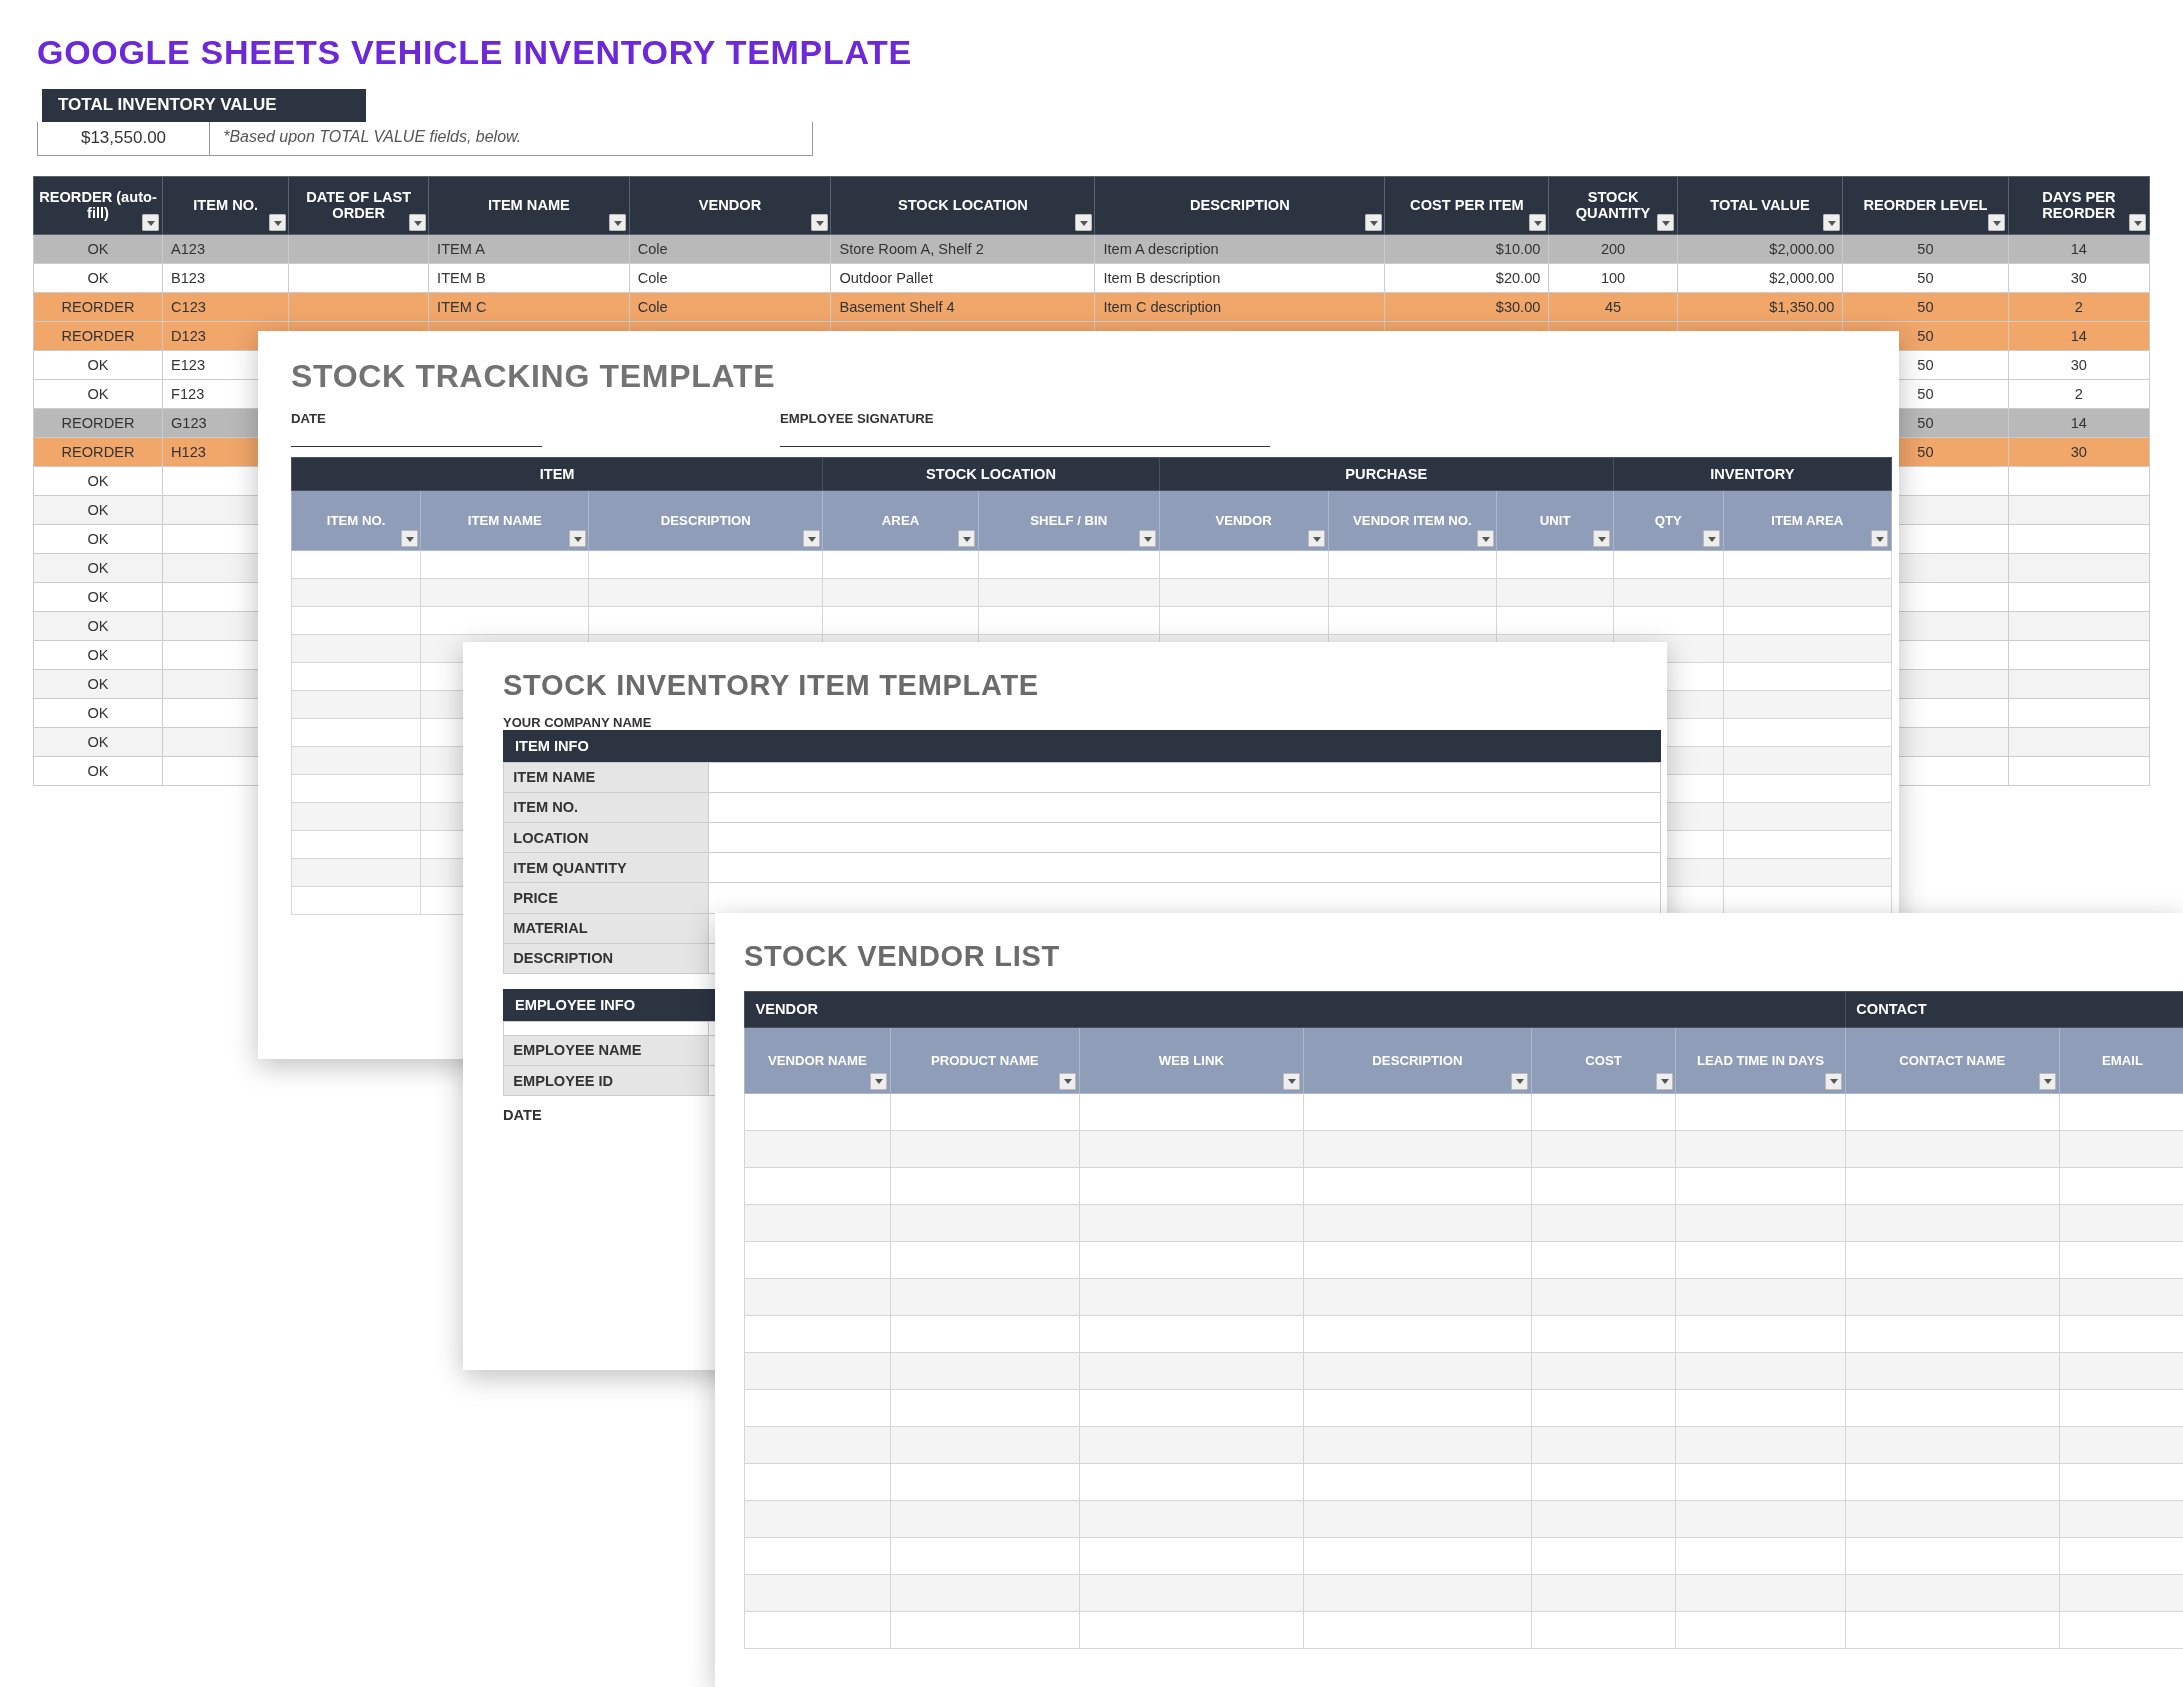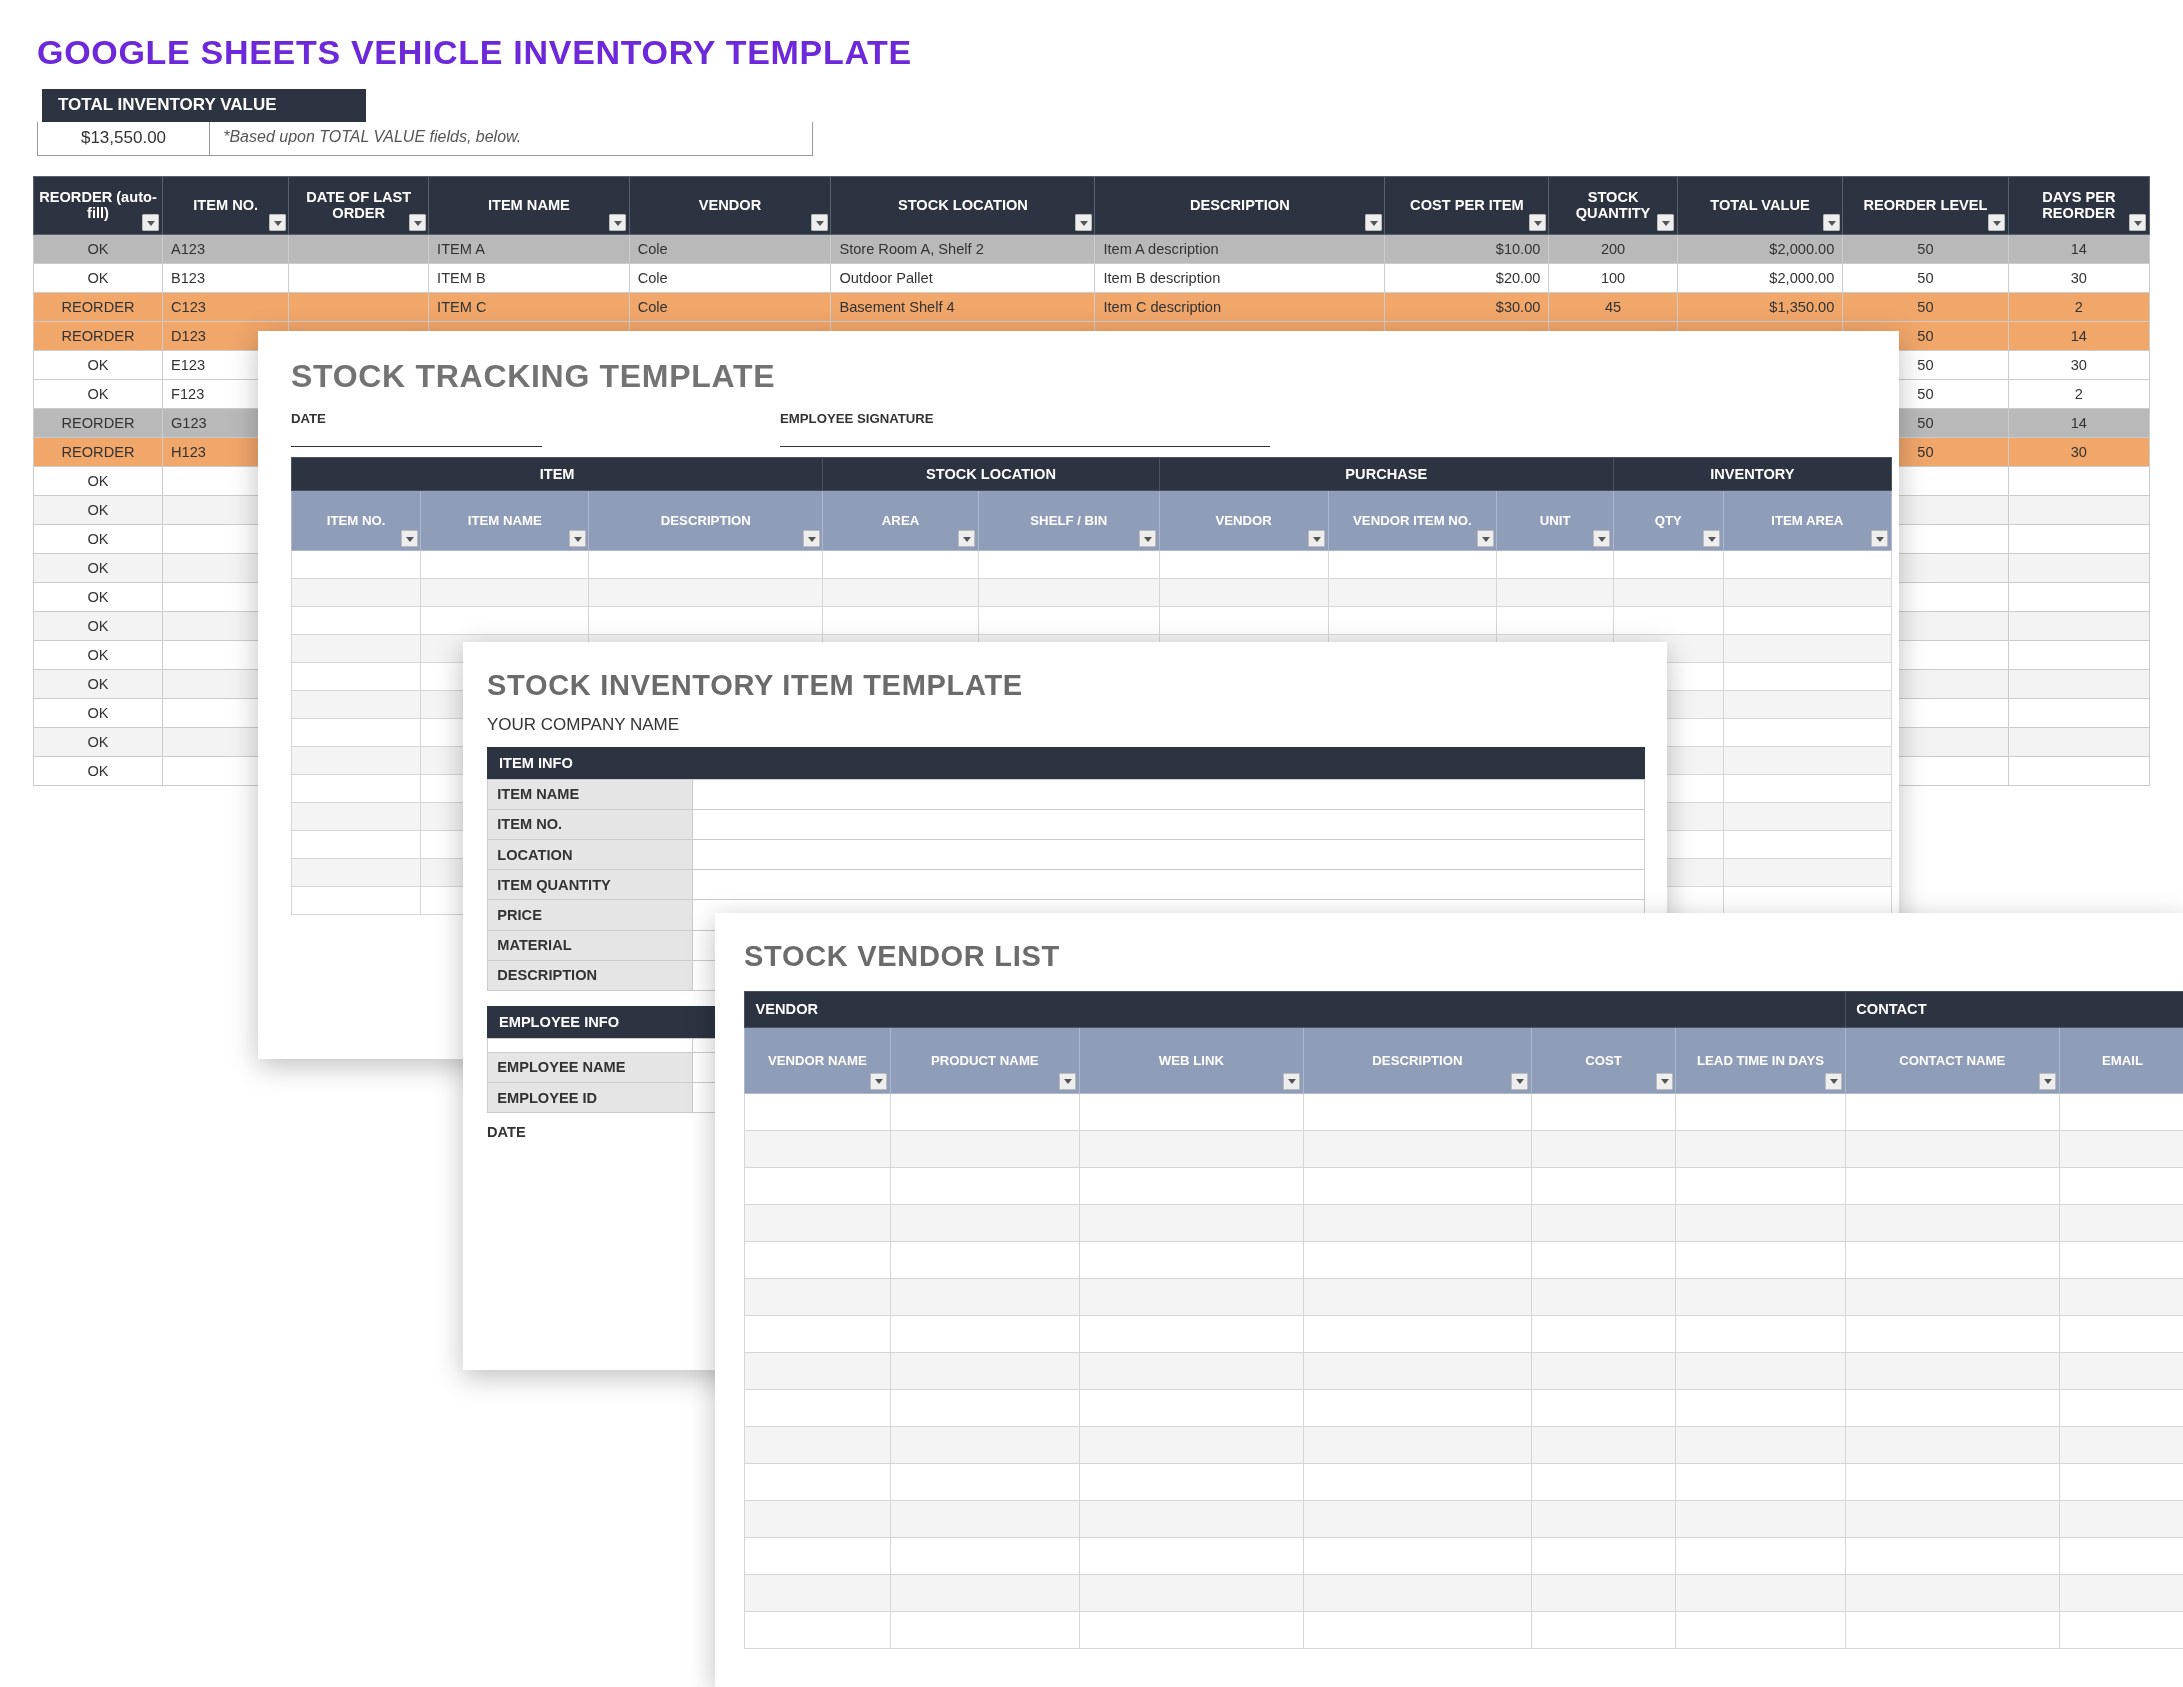--- a/index.html
+++ b/index.html
@@ -79,24 +79,24 @@
   .tgrid th.group { background:#2c3442; color:#fff; font-weight:700; padding:8px 0;
                     border:0.7px solid #4a5160; font-size:14.6px;}
   .tgrid th.col { background:#8f9db8; color:#fff; font-weight:700; padding:9.3px 2.6px;
                   border:0.7px solid #aeb8cc; position:relative; height:60px;}
   .tgrid td { border:0.7px solid #d6d6d6; height:28px;}
   .tgrid tr.strip td { background:#f4f4f4;}
   .tc1{width:132px}.tc2{width:172px}.tc3{width:238px}.tc4{width:159px}.tc5{width:185px}
   .tc6{width:172px}.tc7{width:172px}.tc8{width:119px}.tc9{width:112px}.tc10{width:172px}
 
   
-  #item { left:463px; top:642px; width:1204px; height:728px; padding-left:24px;}
+  #item { left:463px; top:642px; width:1204px; height:728px; padding-left:40px;}
   #item h1 { font-size:29px; color:#6b6b6b; font-weight:700; letter-spacing:0.7px;
              font-family:"Century Gothic",Futura,Arial,sans-serif; margin-bottom:13.2px;}
-  .company { font-size:17px; font-weight:400; margin-bottom:12px;}
+  .company { font-size:13px; font-weight:700; margin-bottom:0;}
   .blockhead { background:#2c3442; color:#fff; font-size:14.6px; font-weight:700;
                padding:8px 12px; width:1158px;}
   .kvtable { border-collapse:collapse; width:1158px; font-size:14.6px;}
   .kvtable td.key{ background:#e5e5e5; width:205px; font-weight:700; padding:6.6px 9.3px;
                    border:0.7px solid #ccc;}
   .kvtable td.val{ background:#fff; border:0.7px solid #ccc;}
   .kspacer{height:14.6px;}
   .lbllone { font-size:14.6px; font-weight:700; margin:10.6px 0 0 0;}
 
   

